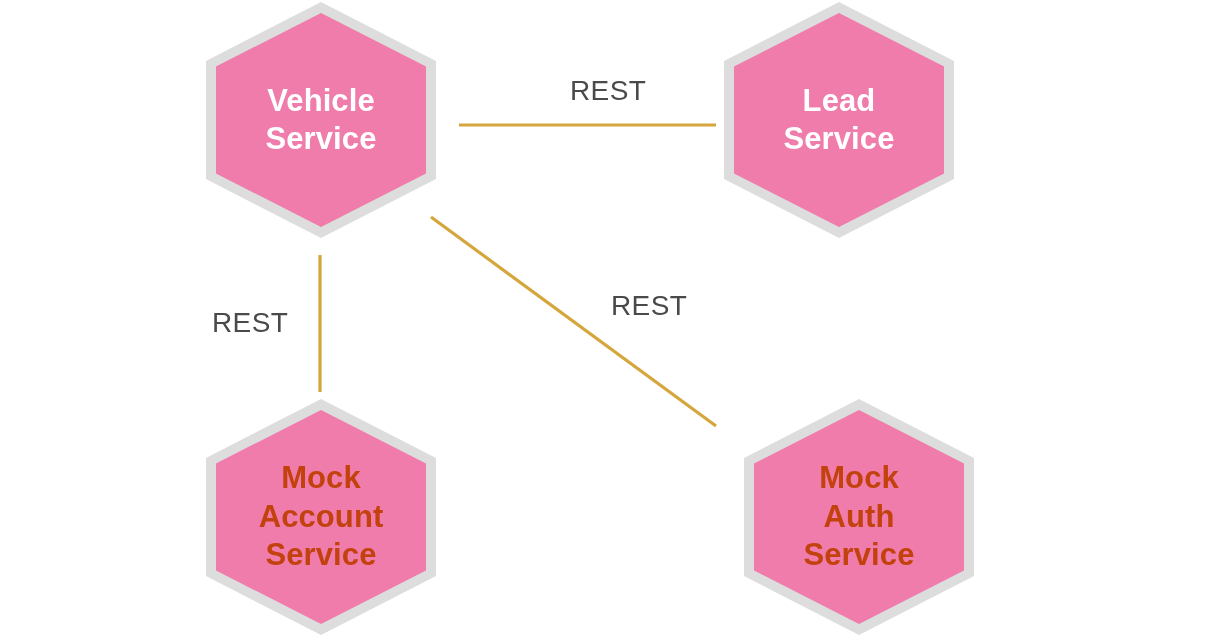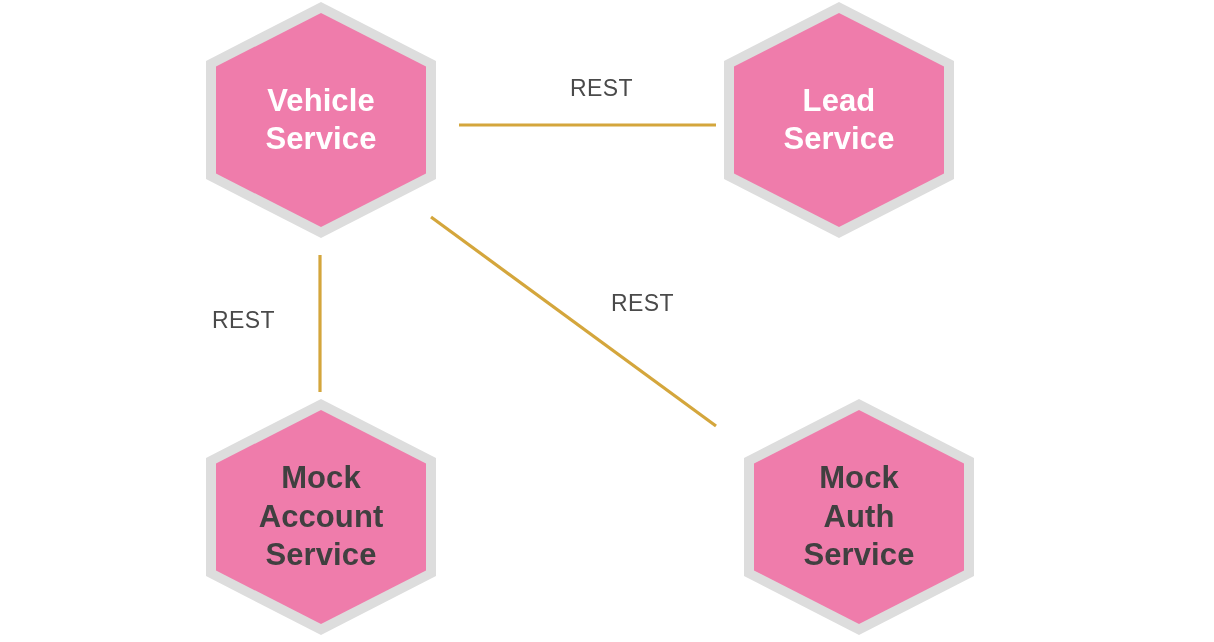--- a/index.html
+++ b/index.html
@@ -61,25 +61,25 @@
     align-items: center;
     justify-content: center;
     font-size: 31px;
     font-weight: bold;
     line-height: 1.24;
     text-align: center;
     letter-spacing: 0.1px;
     white-space: pre-line;
   }
   .label-light { color: #ffffff; }
-  .label-dark  { color: #404040; }
+  .label-dark  { color: #c2410c; }
 
   .edge-label {
     position: absolute;
-    font-size: 23px;
+    font-size: 28px;
     font-weight: 400;
     color: #4a4a4a;
     letter-spacing: 0.4px;
     white-space: nowrap;
   }
 </style>
 </head>
 <body>
 
 <div id="canvas">

